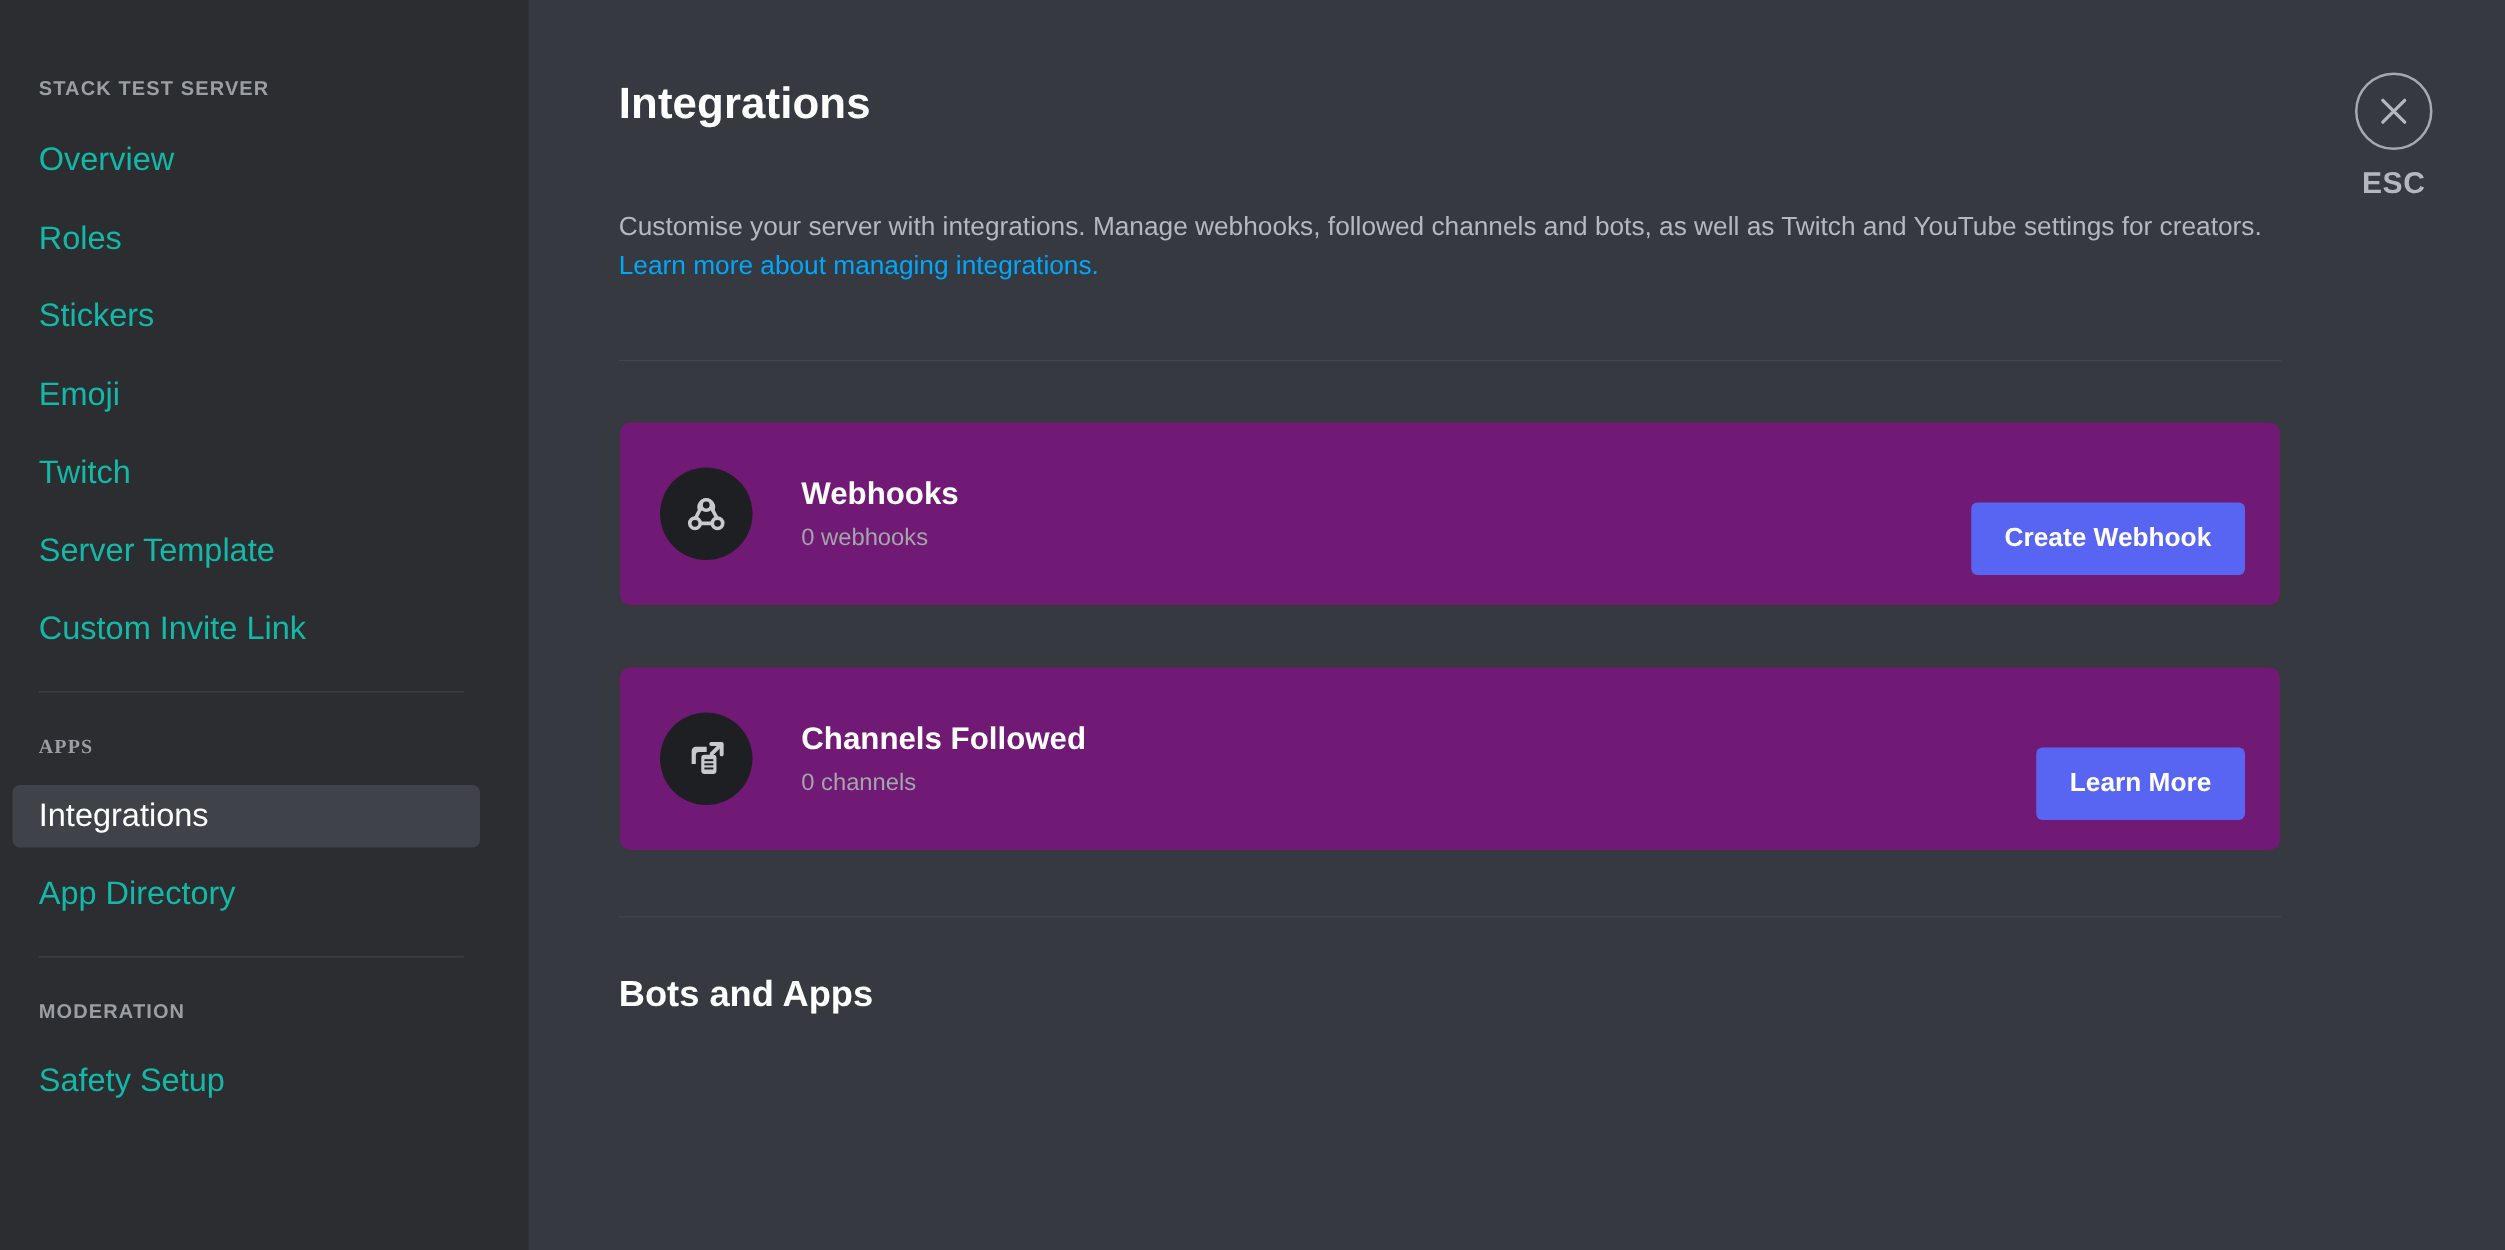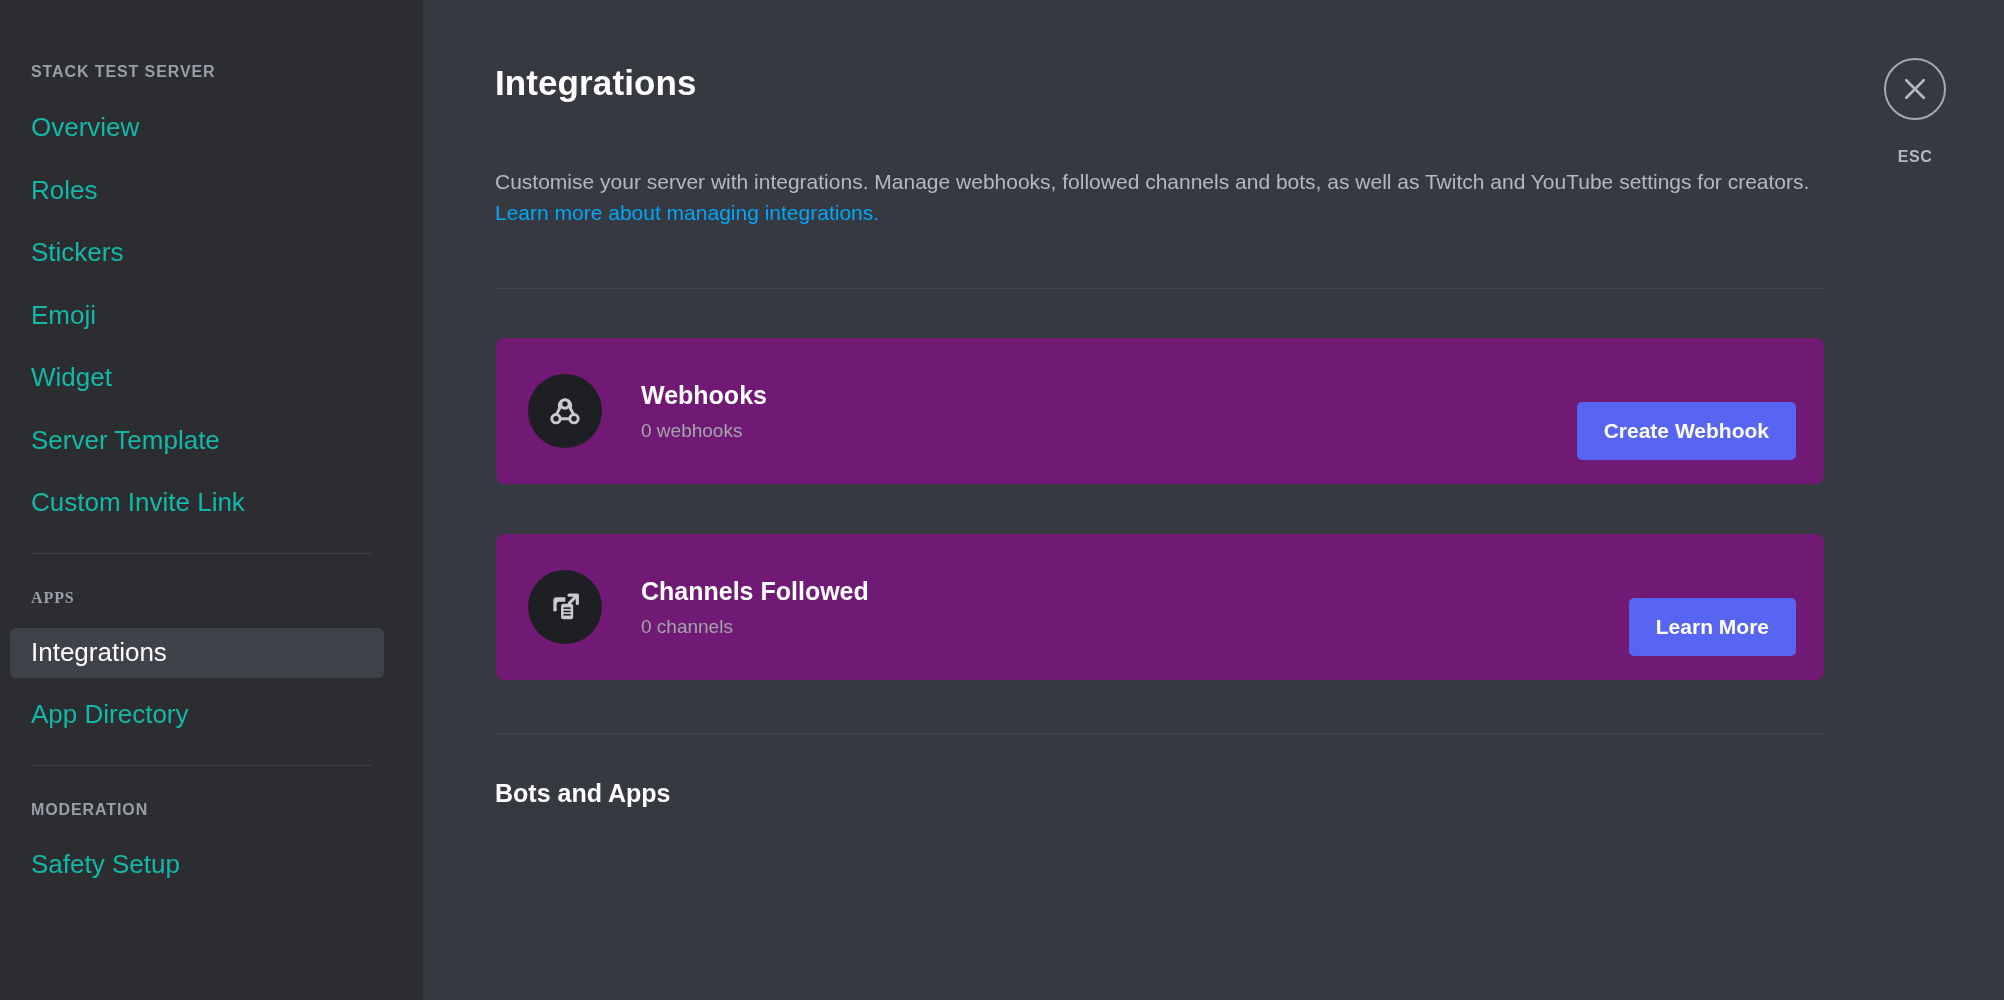--- a/index.html
+++ b/index.html
@@ -177,21 +177,21 @@
     border-radius: 5px;
     padding: 16px 27px 17px 27px;
     cursor: pointer;
     font-family: "Liberation Sans", sans-serif;
     line-height: 1.2;
     white-space: nowrap;
     margin-top: 39px;
   }
 
   .section-title {
-    font-size: 25px;
+    font-size: 29px;
     font-weight: bold;
     color: #ffffff;
     margin-top: 44px;
     line-height: 1.25;
   }
 
   
   .esc-wrap {
     position: absolute;
     top: 58px;
@@ -208,40 +208,40 @@
     width: 62px;
     height: 62px;
     border-radius: 50%;
     border: 2.5px solid #a6aab0;
     display: flex;
     align-items: center;
     justify-content: center;
   }
 
   .esc-label {
-    margin-top: 28px;
-    font-size: 16px;
+    margin-top: 13px;
+    font-size: 24px;
     font-weight: bold;
     color: #b4b8bd;
     letter-spacing: 0.5px;
   }
 </style>
 </head>
 <body>
 
 <div id="app">
 
   <nav class="sidebar">
     <div class="sb-inner" id="sidebar-inner">
         <div class="sb-header">STACK TEST SERVER</div>
         <div class="sb-item"><span>Overview</span></div>
         <div class="sb-item"><span>Roles</span></div>
         <div class="sb-item"><span>Stickers</span></div>
         <div class="sb-item"><span>Emoji</span></div>
-        <div class="sb-item"><span>Widget</span></div>
+        <div class="sb-item"><span>Twitch</span></div>
         <div class="sb-item"><span>Server Template</span></div>
         <div class="sb-item"><span>Custom Invite Link</span></div>
         <div class="sb-divider"></div>
         <div class="sb-header apps">APPS</div>
         <div class="sb-item selected"><span>Integrations</span></div>
         <div class="sb-item"><span>App Directory</span></div>
         <div class="sb-divider"></div>
         <div class="sb-header moder">MODERATION</div>
         <div class="sb-item"><span>Safety Setup</span></div>
       </div>

